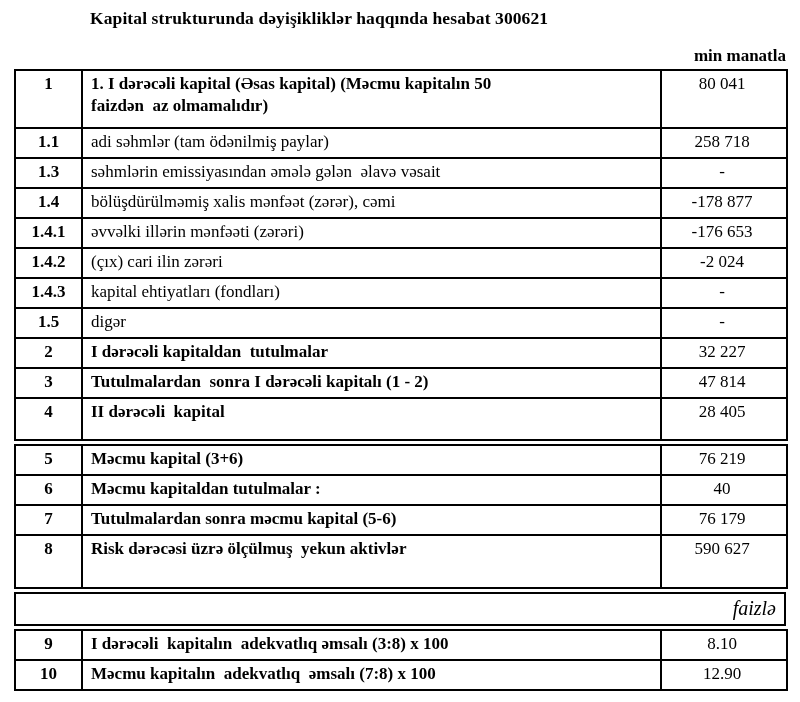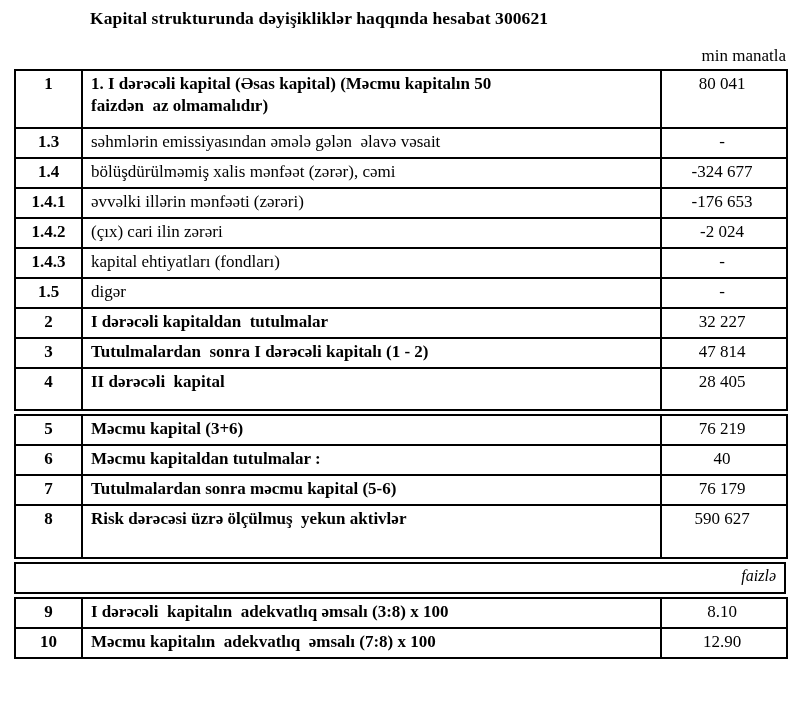--- a/index.html
+++ b/index.html
@@ -21,21 +21,21 @@
   .title {
     margin: 0 0 0 90px;
     font-size: 17.5px;
     font-weight: bold;
     letter-spacing: 0.1px;
   }
   .units {
     width: 786px;
     text-align: right;
     font-size: 17px;
-    font-weight: normal;
+    font-weight: bold;
     margin-top: 17px;
     margin-bottom: 3px;
   }
   table.sec {
     border-collapse: collapse;
     table-layout: fixed;
     width: 772px;
     margin-left: 14px;
   }
   table.sec + table.sec { margin-top: 3px; }
@@ -62,21 +62,21 @@
     padding-right: 8px;
   }
   tr td { height: 24px; }
   tr.h1 td { height: 52px; }
   tr.h4 td { height: 36px; }
   tr.h8 td { height: 47px; }
   tr.bold td.label { font-weight: bold; }
   td.percent-cell {
     text-align: right;
     font-style: italic;
-    font-size: 16px;
+    font-size: 20px;
     padding-right: 8px;
     height: 24px;
   }
 </style>
 </head>
 <body>
 
 <div class="page">
 
   <div class="title">Kapital strukturunda dəyişikliklər haqqında hesabat 300621</div>
@@ -90,28 +90,33 @@
         <col style="width:126px">
       </colgroup>
     <tbody>
         <tr class="bold h1">
     <td class="num">1</td>
     <td class="label">1. I dərəcəli kapital (Əsas kapital) (Məcmu kapitalın 50
 faizdən  az olmamalıdır)</td>
     <td class="value">80 041</td>
   </tr>
         <tr>
+    <td class="num">1.1</td>
+    <td class="label">adi səhmlər (tam ödənilmiş paylar)</td>
+    <td class="value">258 718</td>
+  </tr>
+        <tr>
     <td class="num">1.3</td>
     <td class="label">səhmlərin emissiyasından əmələ gələn  əlavə vəsait</td>
     <td class="value">-</td>
   </tr>
         <tr>
     <td class="num">1.4</td>
     <td class="label">bölüşdürülməmiş xalis mənfəət (zərər), cəmi</td>
-    <td class="value">-324 677</td>
+    <td class="value">-178 877</td>
   </tr>
         <tr>
     <td class="num">1.4.1</td>
     <td class="label">əvvəlki illərin mənfəəti (zərəri)</td>
     <td class="value">-176 653</td>
   </tr>
         <tr>
     <td class="num">1.4.2</td>
     <td class="label">(çıx) cari ilin zərəri</td>
     <td class="value">-2 024</td>

